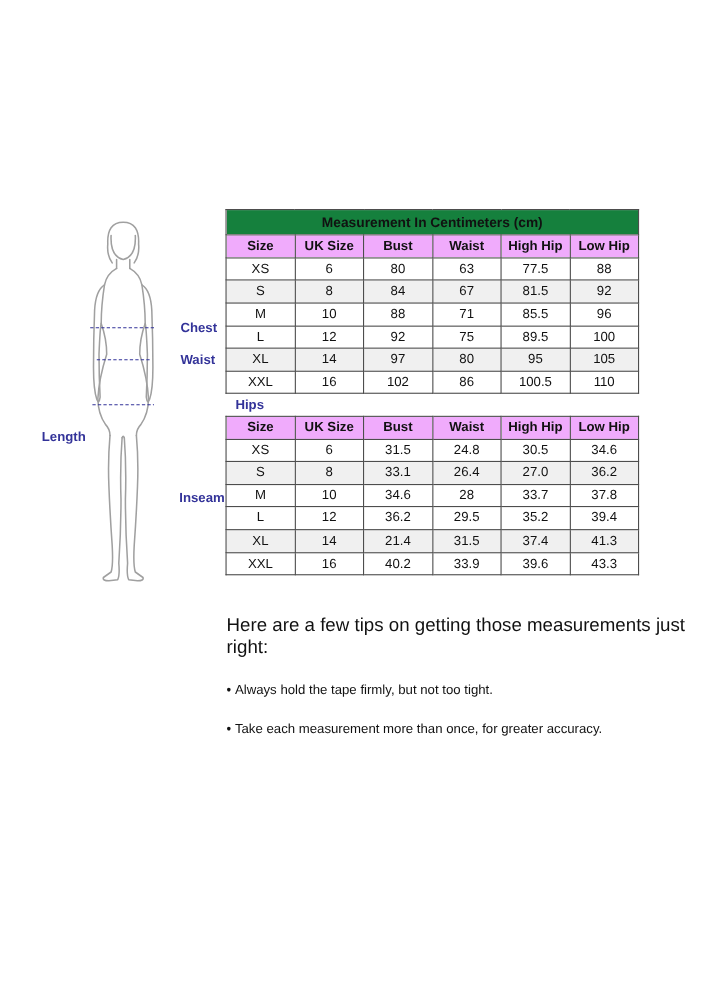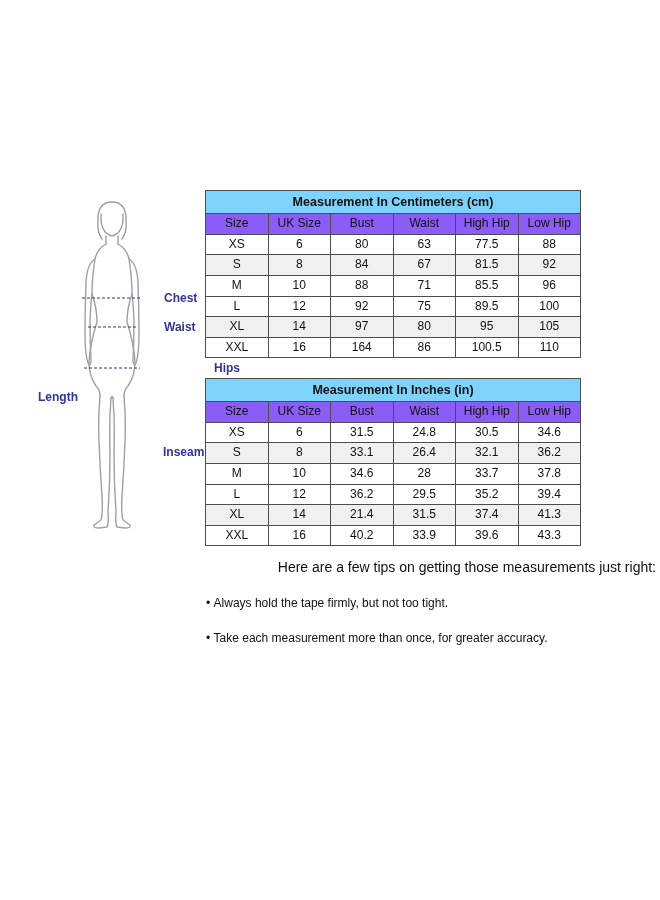--- a/index.html
+++ b/index.html
@@ -18,31 +18,31 @@
   
   .size-table{
     position:absolute;width:376px;border-collapse:collapse;
     table-layout:fixed;font-size:12px;color:#111;
   }
   .size-table th,.size-table td{
     border:1px solid #4d4d4d;text-align:center;
     padding:2px 3px;line-height:1.3;overflow:hidden;
   }
   .size-table .tbl-title{
-    background:#7dd3fc;font-weight:bold;font-size:12.5px;padding:3px;
-  }
-  .size-table thead tr.col-head th{font-weight:normal;background:#8b5cf6;}
+    background:#15803d;font-weight:bold;font-size:12.5px;padding:3px;
+  }
+  .size-table thead tr.col-head th{font-weight:bold;background:#f0abfc;}
   .size-table tbody tr:nth-child(2),
   .size-table tbody tr:nth-child(5){background:#f0f0f0;}
   #table-cm{left:205px;top:190px;}
   #table-in{left:205px;top:378px;}
   
   .how-to{position:absolute;left:206px;top:552px;width:450px;}
   .how-heading{font-weight:bold;text-decoration:underline;font-size:13px;color:#000;}
-  .how-intro{font-size:14px;margin-top:7px;text-align:right;}
+  .how-intro{font-size:17px;margin-top:7px;}
   .tips{list-style:none;margin:20px 0 0 0;padding:0;font-size:12px;}
   .tips li{margin:21px 0;}
   .tips li::before{content:"\2022\00a0";}
 </style>
 </head>
 <body>
 
 <div class="page">
 
   <svg class="figure-svg" width="120" height="340" viewBox="0 0 120 340">
@@ -129,32 +129,29 @@
           <td>XL</td>
           <td>14</td>
           <td>97</td>
           <td>80</td>
           <td>95</td>
           <td>105</td>
         </tr>
         <tr>
           <td>XXL</td>
           <td>16</td>
-          <td>164</td>
+          <td>102</td>
           <td>86</td>
           <td>100.5</td>
           <td>110</td>
         </tr>
       </tbody>
     </table>
   <table class="size-table" id="table-in">
       <thead>
-        <tr>
-          <th colspan="6" class="tbl-title">Measurement In Inches (in)</th>
-        </tr>
         <tr class="col-head">
           <th>Size</th>
           <th>UK Size</th>
           <th>Bust</th>
           <th>Waist</th>
           <th>High Hip</th>
           <th>Low Hip</th>
         </tr>
       </thead>
       <tbody>
@@ -164,21 +161,21 @@
           <td>31.5</td>
           <td>24.8</td>
           <td>30.5</td>
           <td>34.6</td>
         </tr>
         <tr>
           <td>S</td>
           <td>8</td>
           <td>33.1</td>
           <td>26.4</td>
-          <td>32.1</td>
+          <td>27.0</td>
           <td>36.2</td>
         </tr>
         <tr>
           <td>M</td>
           <td>10</td>
           <td>34.6</td>
           <td>28</td>
           <td>33.7</td>
           <td>37.8</td>
         </tr>

